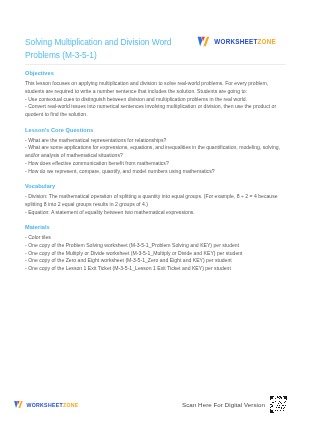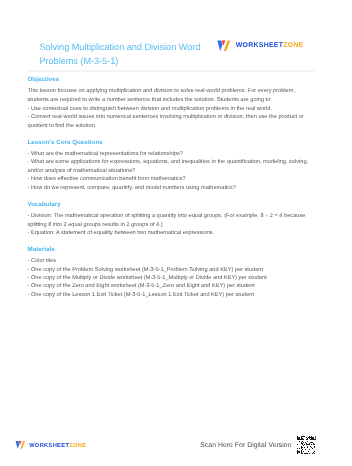--- a/index.html
+++ b/index.html
@@ -19,21 +19,21 @@
     inset: 0;
     background: #ffffff;
     display: flex;
     flex-direction: column;
   }
 
   
   .header {
     display: flex;
     align-items: flex-start;
-    justify-content: flex-end;
+    justify-content: space-between;
     padding: 36px 14px 0 25px;
   }
   .doc-title {
     color: #55bdf0;
     font-size: 8.4px;
     line-height: 12.6px;
     font-weight: 400;
     letter-spacing: -0.05px;
     max-width: 160px;
     margin: 0;

